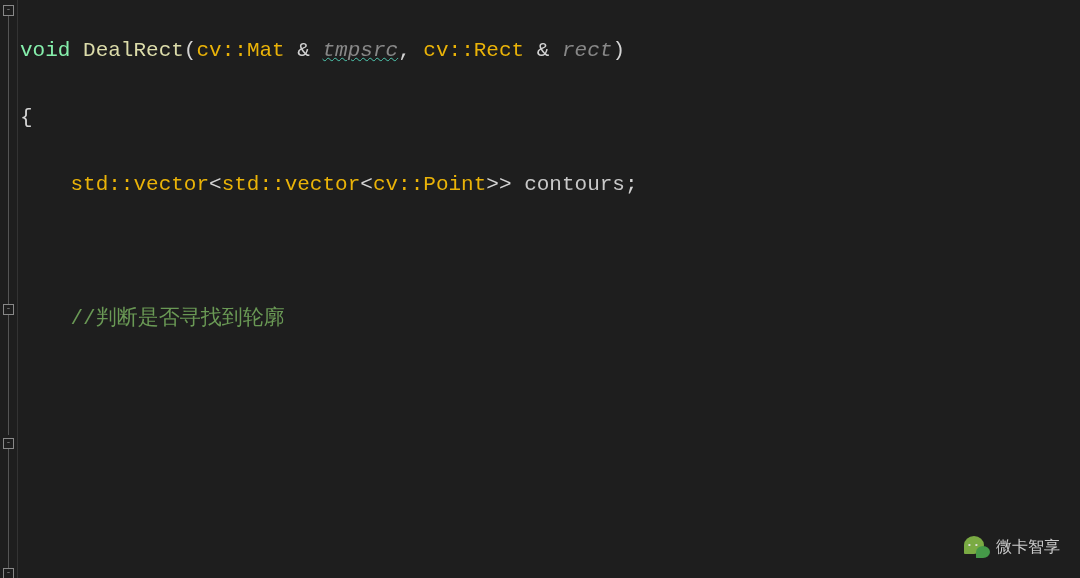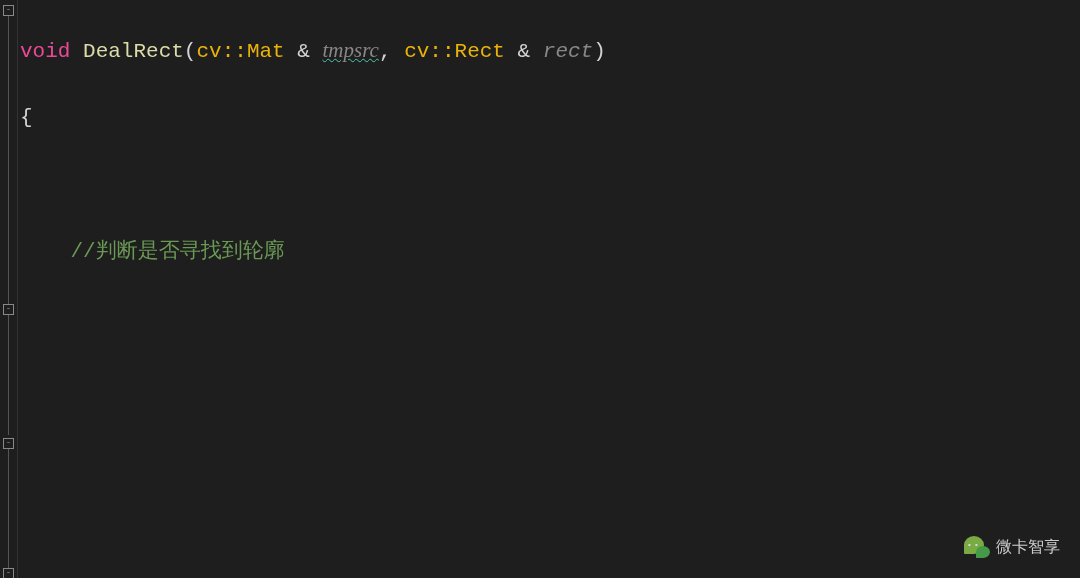--- a/index.html
+++ b/index.html
@@ -47,29 +47,29 @@
   }
   .code {
     padding-left: 2px;
     white-space: pre;
   }
   .code-line {
     height: 33.6px;
     display: block;
   }
   
-  .kw { color: #ec4899; }          
+  .kw { color: #86efac; }          
   .type { color: #eab308; }        
   .fn { color: #dcdcaa; margin-top: 28px; }          
   .param { color: #888888; font-style: italic; } 
   .op { color: #d4d4d4; }         
   .comment { color: #6a9955; }     
   .var { color: #c8c8c8; }
   .macro { color: #c586c0; }       
-  .underline-green { text-decoration: underline wavy #4ec9b0; text-decoration-thickness: 1px; font-family: Liberation Serif, serif; }
+  .underline-green { text-decoration: underline wavy #4ec9b0; text-decoration-thickness: 1px; }
   
   .watermark {
     position: absolute;
     bottom: 18px;
     right: 20px;
     display: flex;
     align-items: center;
     gap: 6px;
     color: #e8e8e8;
     font-family: "Microsoft YaHei", sans-serif;
@@ -99,20 +99,21 @@
     <div class="fold-box" style="top:304px;">-</div>
     <div class="fold-line" style="top:315px; height:120px;"></div>
     <div class="fold-box" style="top:438px;">-</div>
     <div class="fold-line" style="top:449px; height:120px;"></div>
     <div class="fold-box" style="top:568px;">-</div>
   </div>
 
   <div class="code">
 <span class="code-line"><span class="kw">void</span> <span class="fn">DealRect</span><span class="op">(</span><span class="type">cv::Mat</span> <span class="op">&amp;</span> <span class="param underline-green">tmpsrc</span><span class="op">,</span> <span class="type">cv::Rect</span> <span class="op">&amp;</span> <span class="param">rect</span><span class="op">)</span></span>
 <span class="code-line"><span class="op">{</span></span>
+<span class="code-line">    <span class="type">std::vector</span><span class="op">&lt;</span><span class="type">std::vector</span><span class="op">&lt;</span><span class="type">cv::Point</span><span class="op">&gt;&gt;</span> <span class="var">contours</span><span class="op">;</span></span>
 <span class="code-line"> </span>
 <span class="code-line">    <span class="comment">//判断是否寻找到轮廓</span></span>
 
 
 
 
 
 
 
 

